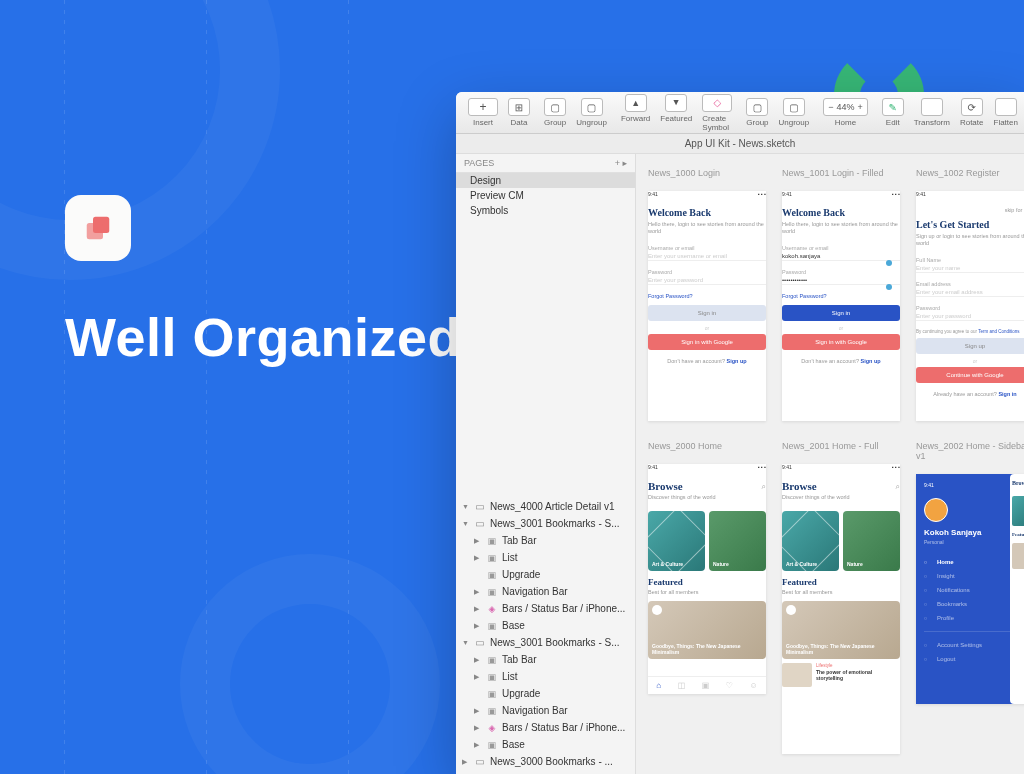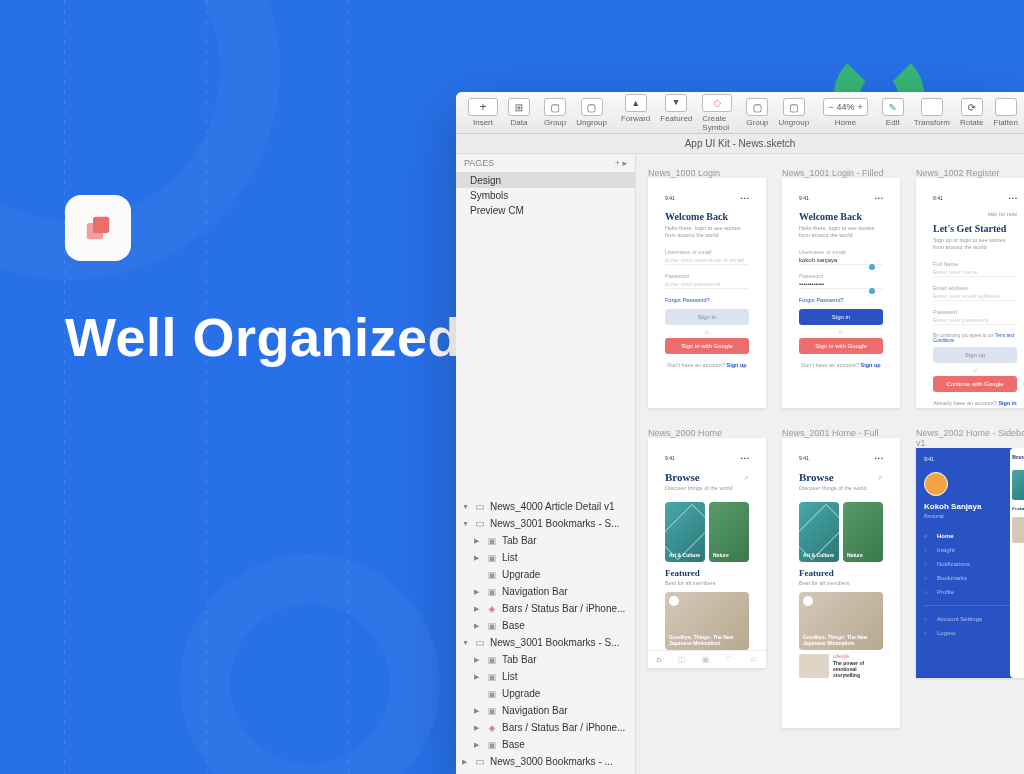--- a/index.html
+++ b/index.html
@@ -36,23 +36,23 @@
 .layers{flex:1;overflow:hidden;padding-top:4px}
 .layer{display:flex;align-items:center;padding:3px 6px;gap:4px;cursor:pointer;white-space:nowrap;overflow:hidden;text-overflow:ellipsis}
 .layer .arrow{font-size:7px;color:#888;width:8px;flex-shrink:0}
 .layer.depth1{padding-left:18px}
 .layer .lico{width:12px;height:10px;flex-shrink:0;display:flex;align-items:center;justify-content:center}
 .artboard-ico::before{content:"▭";font-size:10px;color:#888}
 .folder-ico::before{content:"▣";font-size:9px;color:#999}
 .sym-ico::before{content:"◈";font-size:9px;color:#d968b0}
 .canvas{flex:1;background:#f0f0f0;padding:14px 12px;overflow:hidden}
 .ab-row{display:flex;gap:16px;margin-bottom:20px}
-.ab{display:flex;flex-direction:column;gap:0}
+.ab{display:flex;flex-direction:column;gap:13px}
 .ab-label{font-size:9px;color:#999}
-.screen{width:118px;height:230px;background:#fff;box-shadow:0 1px 3px rgba(0,0,0,.1);font-size:6px;color:#666;padding:17px;position:relative;overflow:hidden}
+.screen{width:118px;height:230px;background:#fff;box-shadow:0 1px 3px rgba(0,0,0,.1);font-size:6px;color:#666;padding:0;position:relative;overflow:hidden}
 .status-bar{display:flex;justify-content:space-between;font-size:5px;color:#333;margin-bottom:10px}
 .screen-title{font-size:10px;font-weight:700;color:#1a3a6e;font-family:Georgia,serif;margin-bottom:3px}
 .screen-sub{font-size:5.5px;color:#999;margin-bottom:10px;line-height:1.3}
 .field-label{font-size:5.5px;color:#aaa;margin-bottom:2px}
 .field-val{font-size:6px;color:#333;margin-bottom:1px}
 .field-val.placeholder{color:#ccc}
 .field-line{height:1px;background:#eee;margin-bottom:8px}
 .check{position:absolute;right:8px;width:6px;height:6px;background:#4aa8d8;border-radius:50%}
 .link{font-size:5.5px;color:#2953c5;margin-bottom:6px}
 .btn-primary{background:#2953c5;color:#fff;text-align:center;padding:5px;border-radius:3px;font-size:6px;margin-bottom:4px}
@@ -186,22 +186,22 @@
   </div>
   <div class="title-bar">App UI Kit - News.sketch</div>
   <div class="body">
     <div class="sidebar">
       <div class="pages-hdr">
         <span>PAGES</span>
         <span>+ ▸</span>
       </div>
       <div id="pages-list">
           <div class="page-item selected">Design</div>
+          <div class="page-item">Preview CM</div>
           <div class="page-item">Symbols</div>
-          <div class="page-item">Preview CM</div>
         </div>
       <div style="flex:1"></div>
       <div class="layers" id="layers-list">
           <div class="layer">
             <span class="arrow">▼</span>
             <span class="lico artboard-ico"></span>
             <span>News_4000 Article Detail v1</span>
           </div>
           <div class="layer">
             <span class="arrow">▼</span>

